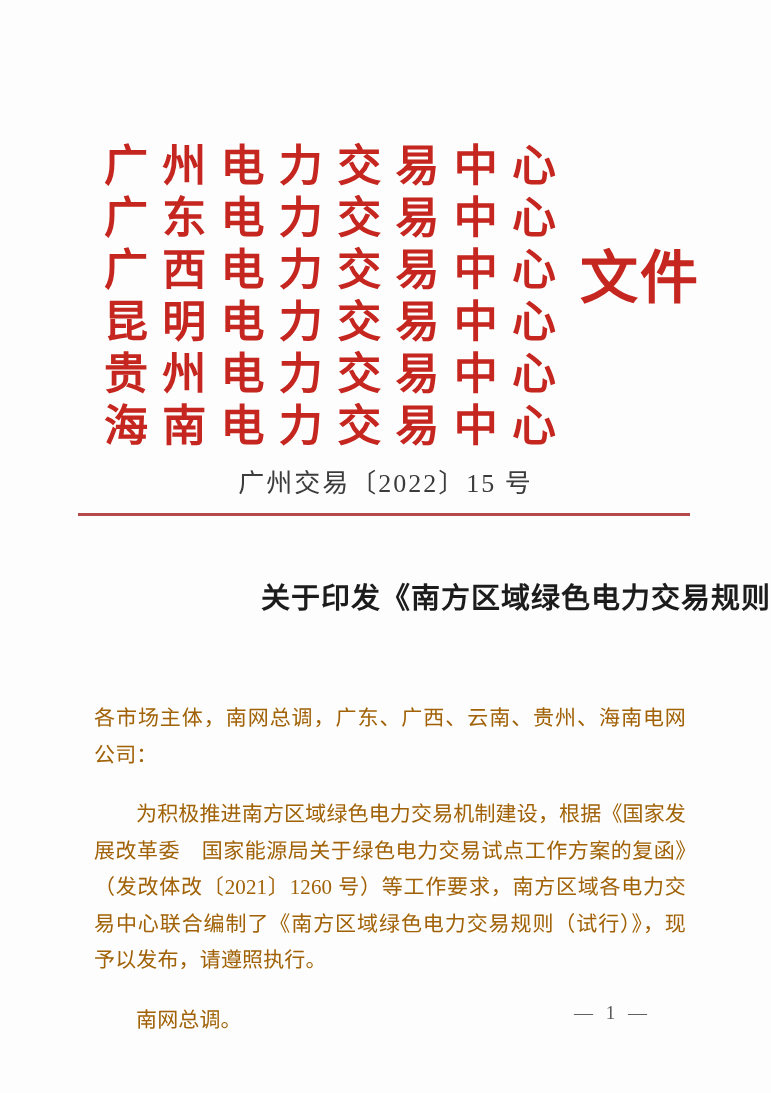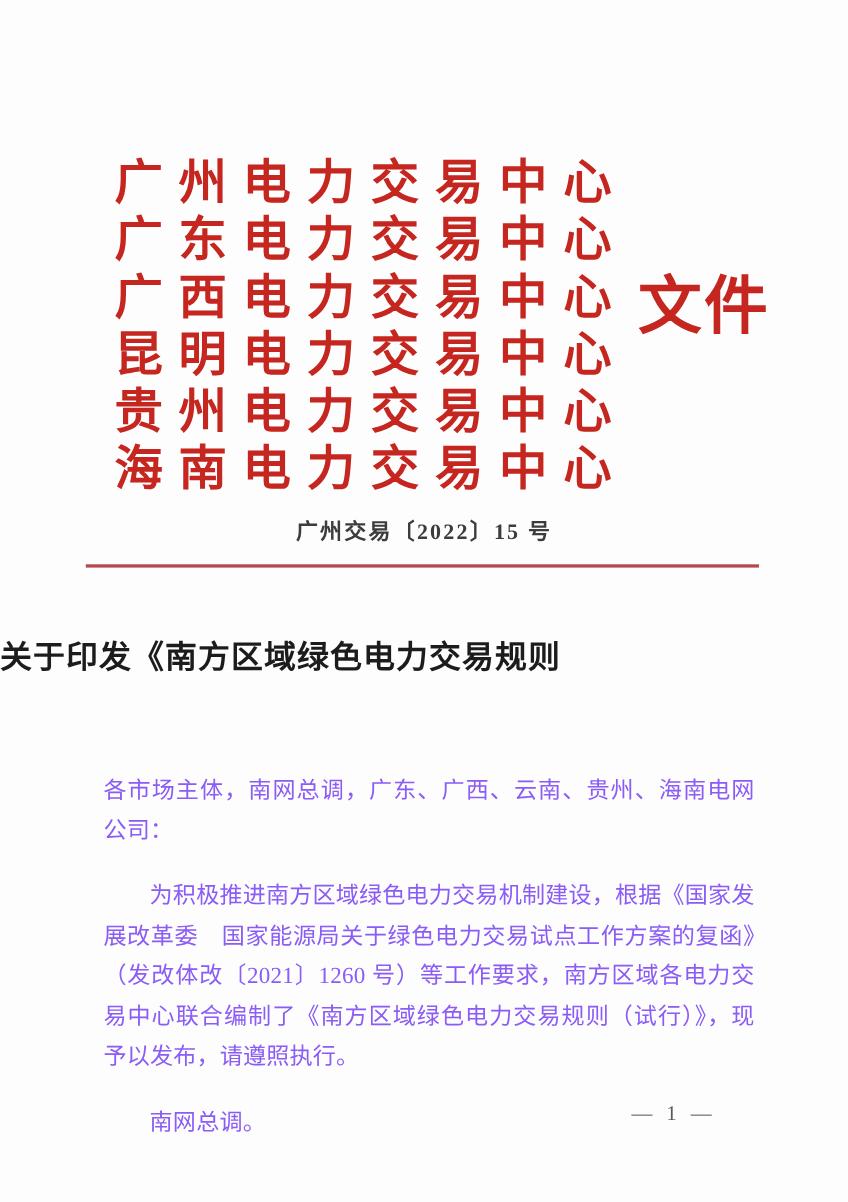--- a/index.html
+++ b/index.html
@@ -44,59 +44,58 @@
     letter-spacing: 2px;
     font-family: "Liberation Serif", "DejaVu Serif", serif;
   }
   
   .doc-number {
     position: absolute;
     top: 468px;
     left: 0;
     width: 100%;
     text-align: center;
-    font-size: 20px;
+    font-size: 26px;
     line-height: 32px;
     color: #3c3c3c;
     letter-spacing: 2px;
-    font-weight: bold;
   }
   
   .red-line {
     position: absolute;
     top: 513px;
     left: 78px;
     width: 612px;
     height: 3px;
     background: #b5494d;
   }
   
   .title {
     position: absolute;
     top: 577px;
     left: 0;
     width: 100%;
     margin: 0;
-    text-align: left;
+    text-align: right;
     font-size: 29px;
     line-height: 43px;
     font-weight: bold;
     color: #1c1c1c;
     letter-spacing: 1px;
   }
   
   .body-text {
     position: absolute;
     top: 700px;
     left: 94px;
     width: 592px;
     font-size: 21px;
     line-height: 36.5px;
     letter-spacing: 0.15px;
-    color: #8b5cf6;
+    color: #a16207;
     text-align: justify;
   }
   .body-text p {
     margin: 0;
   }
   .body-text p.indent {
     text-indent: 2em;
     margin-top: 23px;
   }
   

